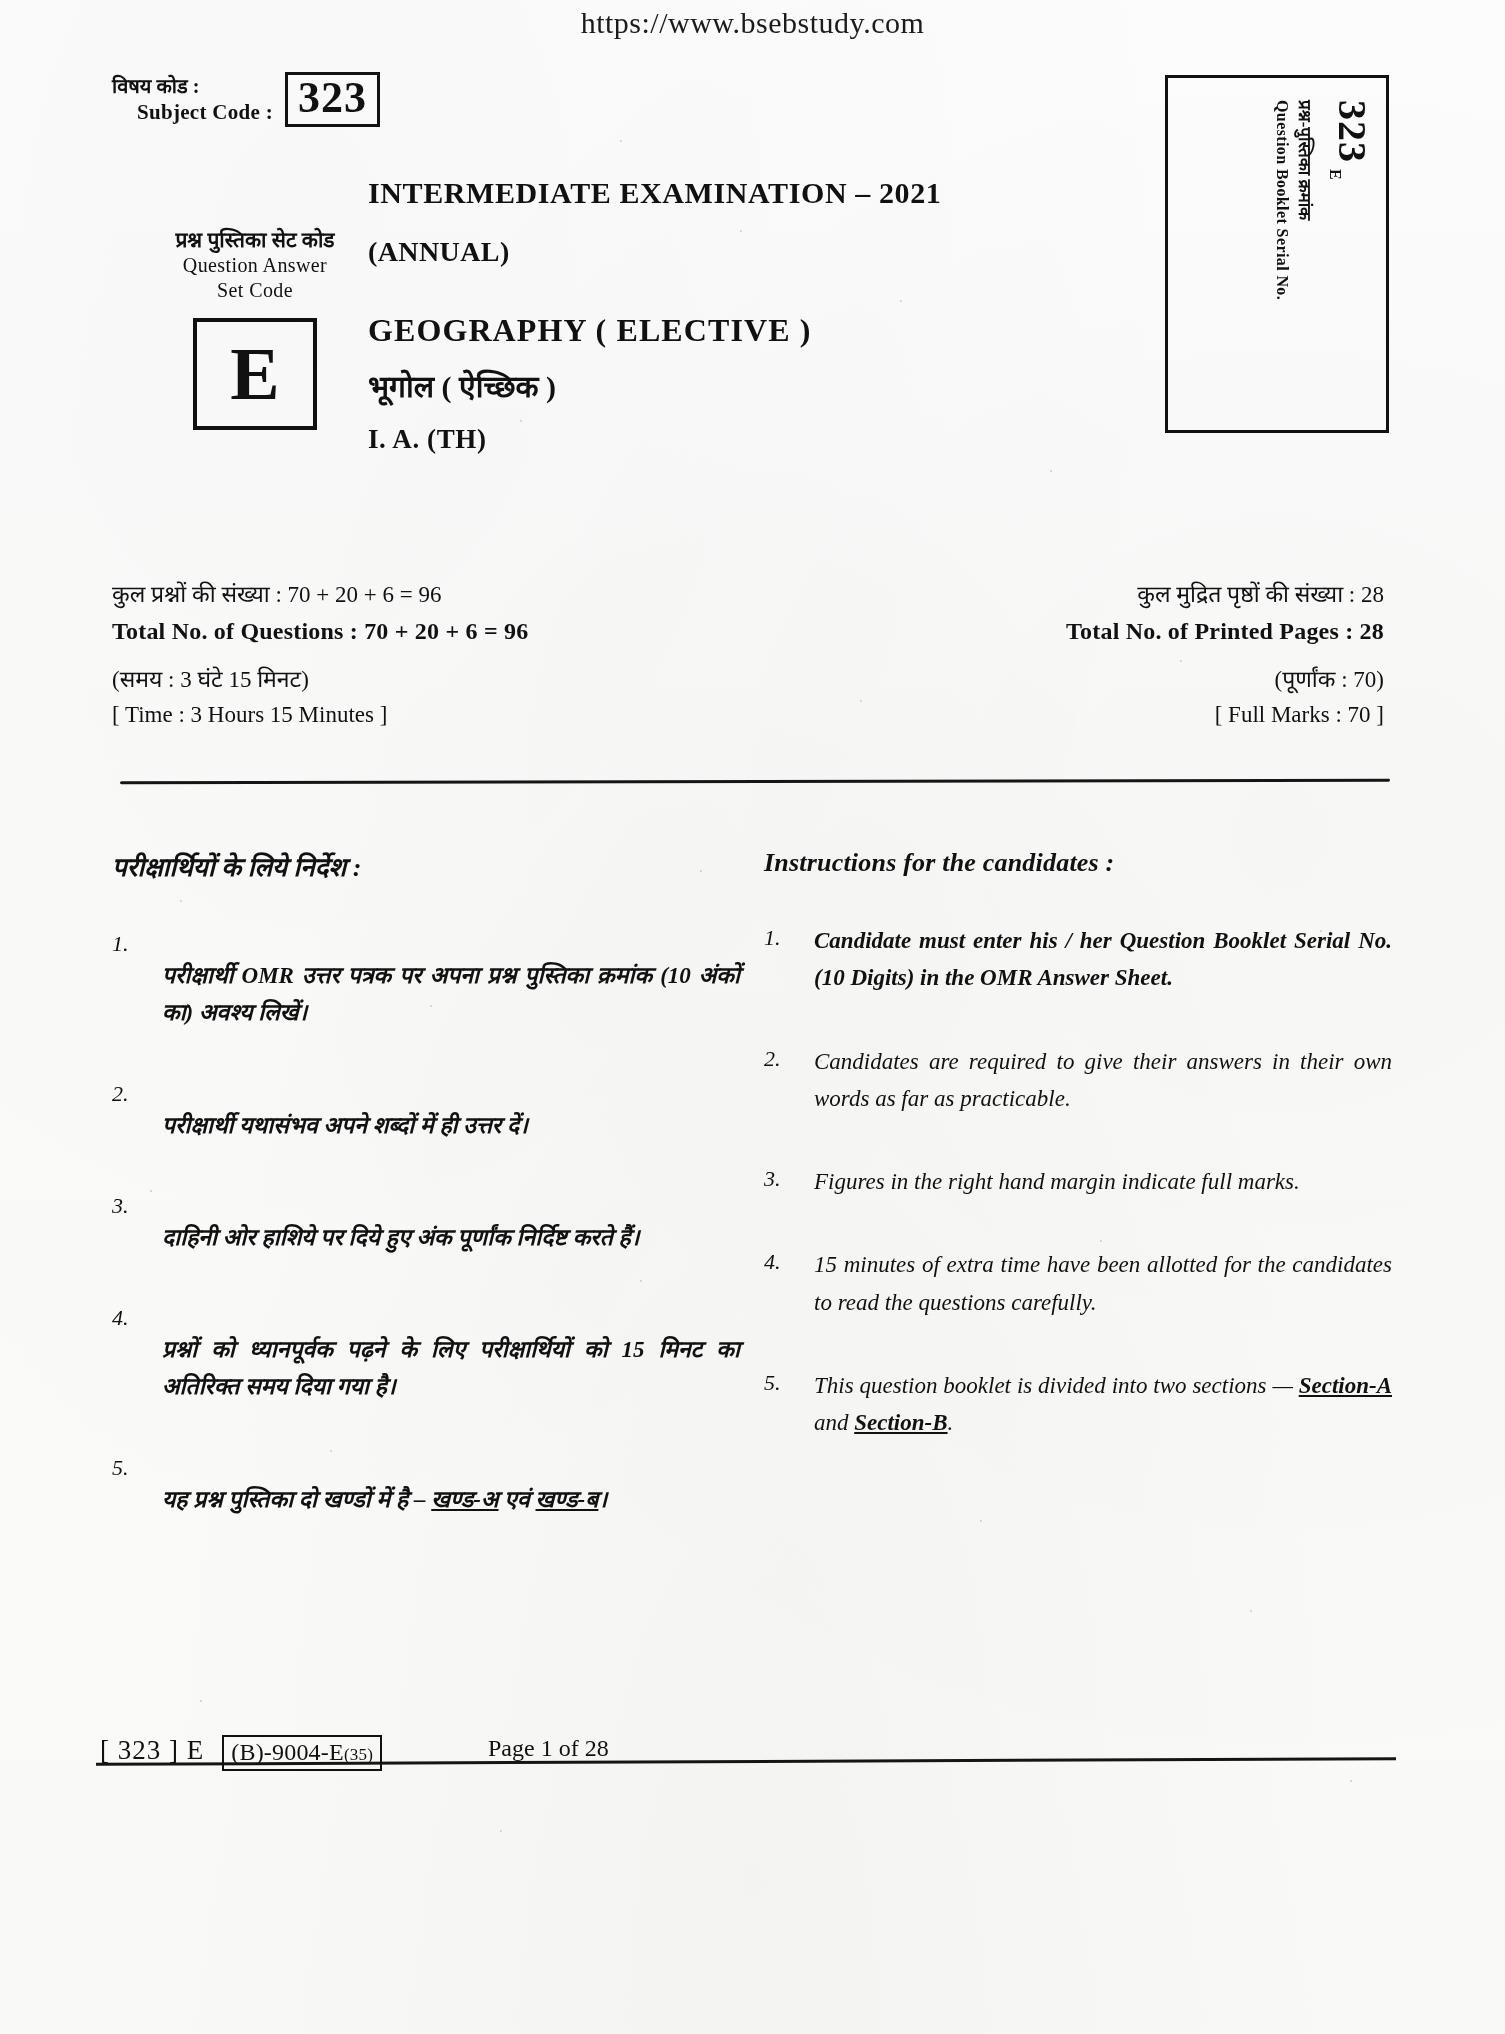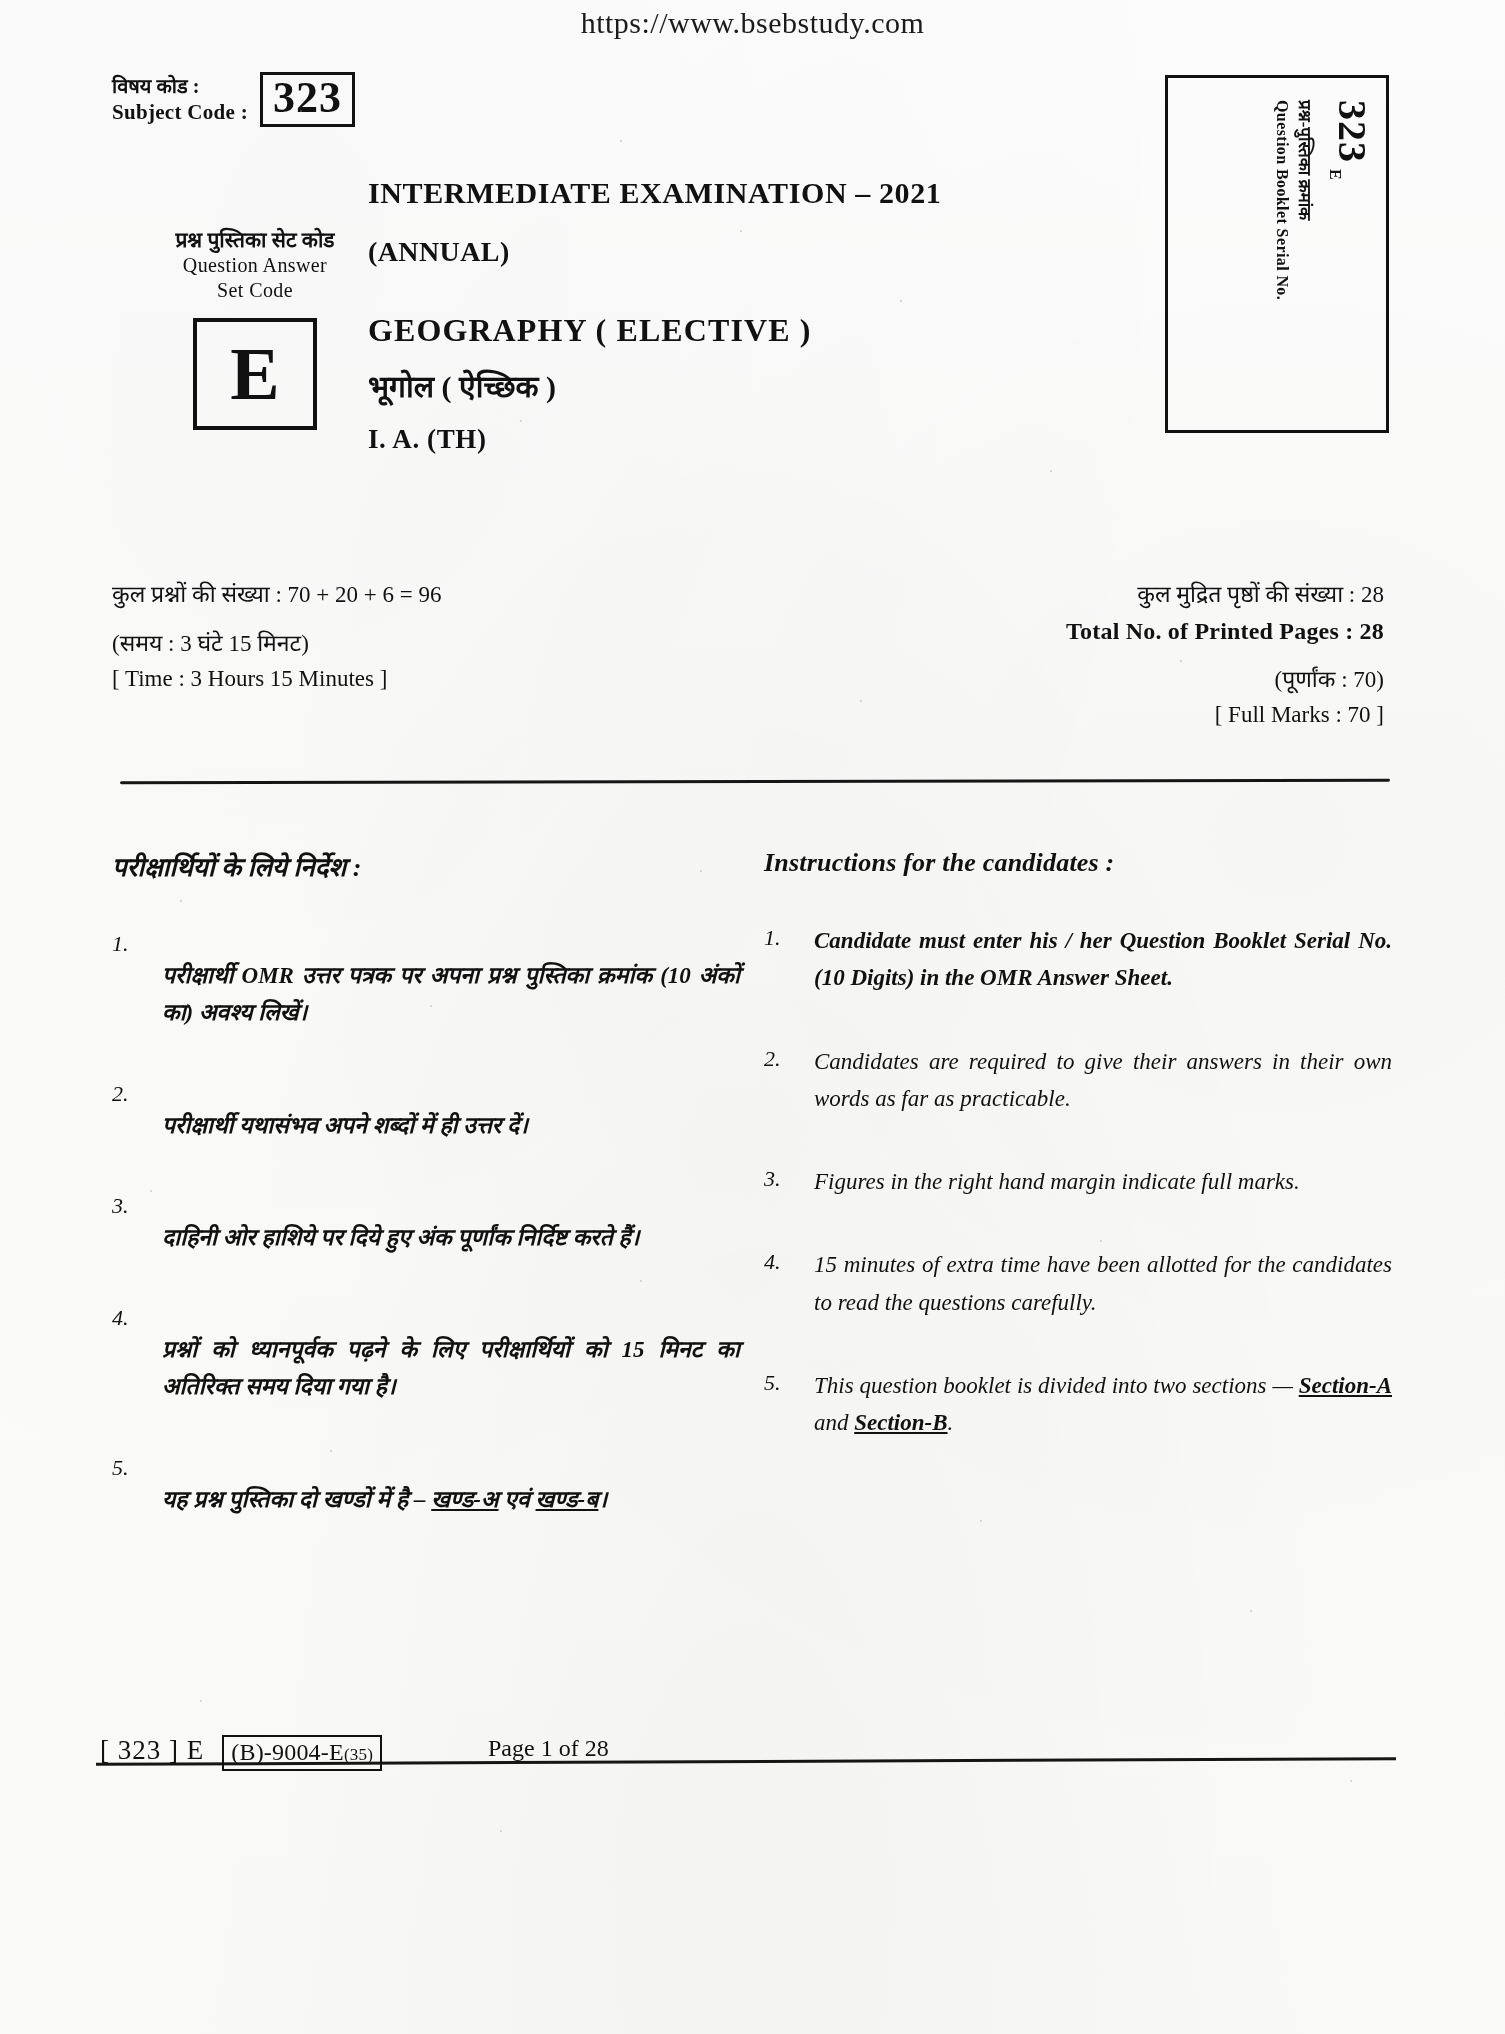--- a/index.html
+++ b/index.html
@@ -46,21 +46,21 @@
     top: 72px;
     display: flex;
     align-items: center;
   }
   .subject-code-labels {
     text-align: left;
     line-height: 1.25;
     padding-right: 12px;
   }
   .sc-hi { font-size: 20px; font-weight: 700; }
-  .sc-en { font-size: 21px; font-weight: 700; font-family: "Liberation Serif", serif; letter-spacing: 0.3px; }
+  .sc-en { font-size: 21px; font-weight: 700; font-family: "Liberation Serif", serif; letter-spacing: 0.3px; margin-left: 25px; }
   .subject-code-box {
     border: 3px solid #111;
     padding: 1px 10px 4px 10px;
     font-size: 44px;
     font-weight: 700;
     line-height: 1.0;
     letter-spacing: 1px;
   }
 
   
@@ -324,20 +324,21 @@
       <span>323</span><sub class="serial-sub">E</sub>
     </div>
     <div class="serial-hi">प्रश्न-पुस्तिका क्रमांक</div>
     <div class="serial-en">Question Booklet Serial No.</div>
   </div>
 </div>
 
 <div class="info">
   <div class="info-col left">
     <div class="info-hi">कुल प्रश्नों की संख्या : 70 + 20 + 6 = 96</div>
+    <div class="info-en">Total No. of Questions : 70 + 20 + 6 = 96</div>
     <div class="info-gap"></div>
     <div class="info-hi">(समय : 3 घंटे 15 मिनट)</div>
     <div class="info-hi">[ Time : 3 Hours 15 Minutes ]</div>
   </div>
   <div class="info-col right">
     <div class="info-hi">कुल मुद्रित पृष्ठों की संख्या : 28</div>
     <div class="info-en">Total No. of Printed Pages : 28</div>
     <div class="info-gap"></div>
     <div class="info-hi">(पूर्णांक : 70)</div>
     <div class="info-hi">[ Full Marks : 70 ]</div>

